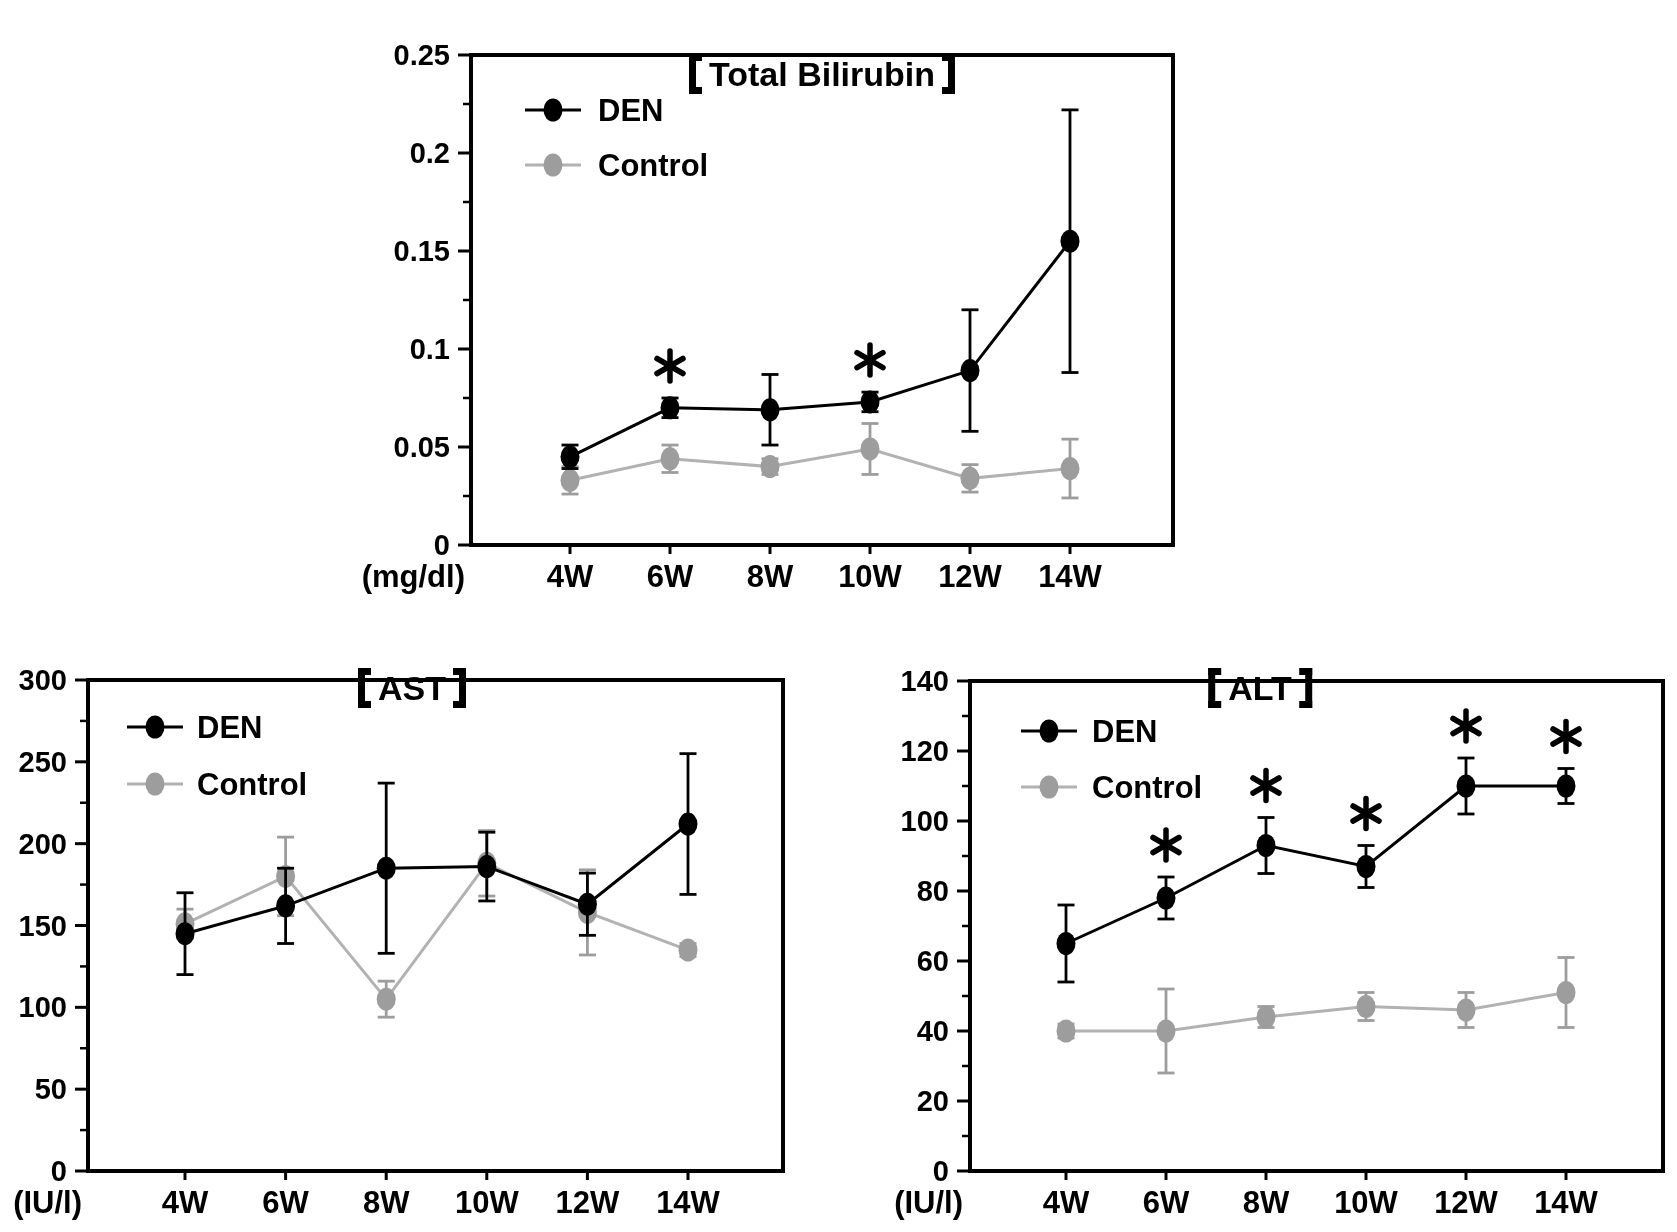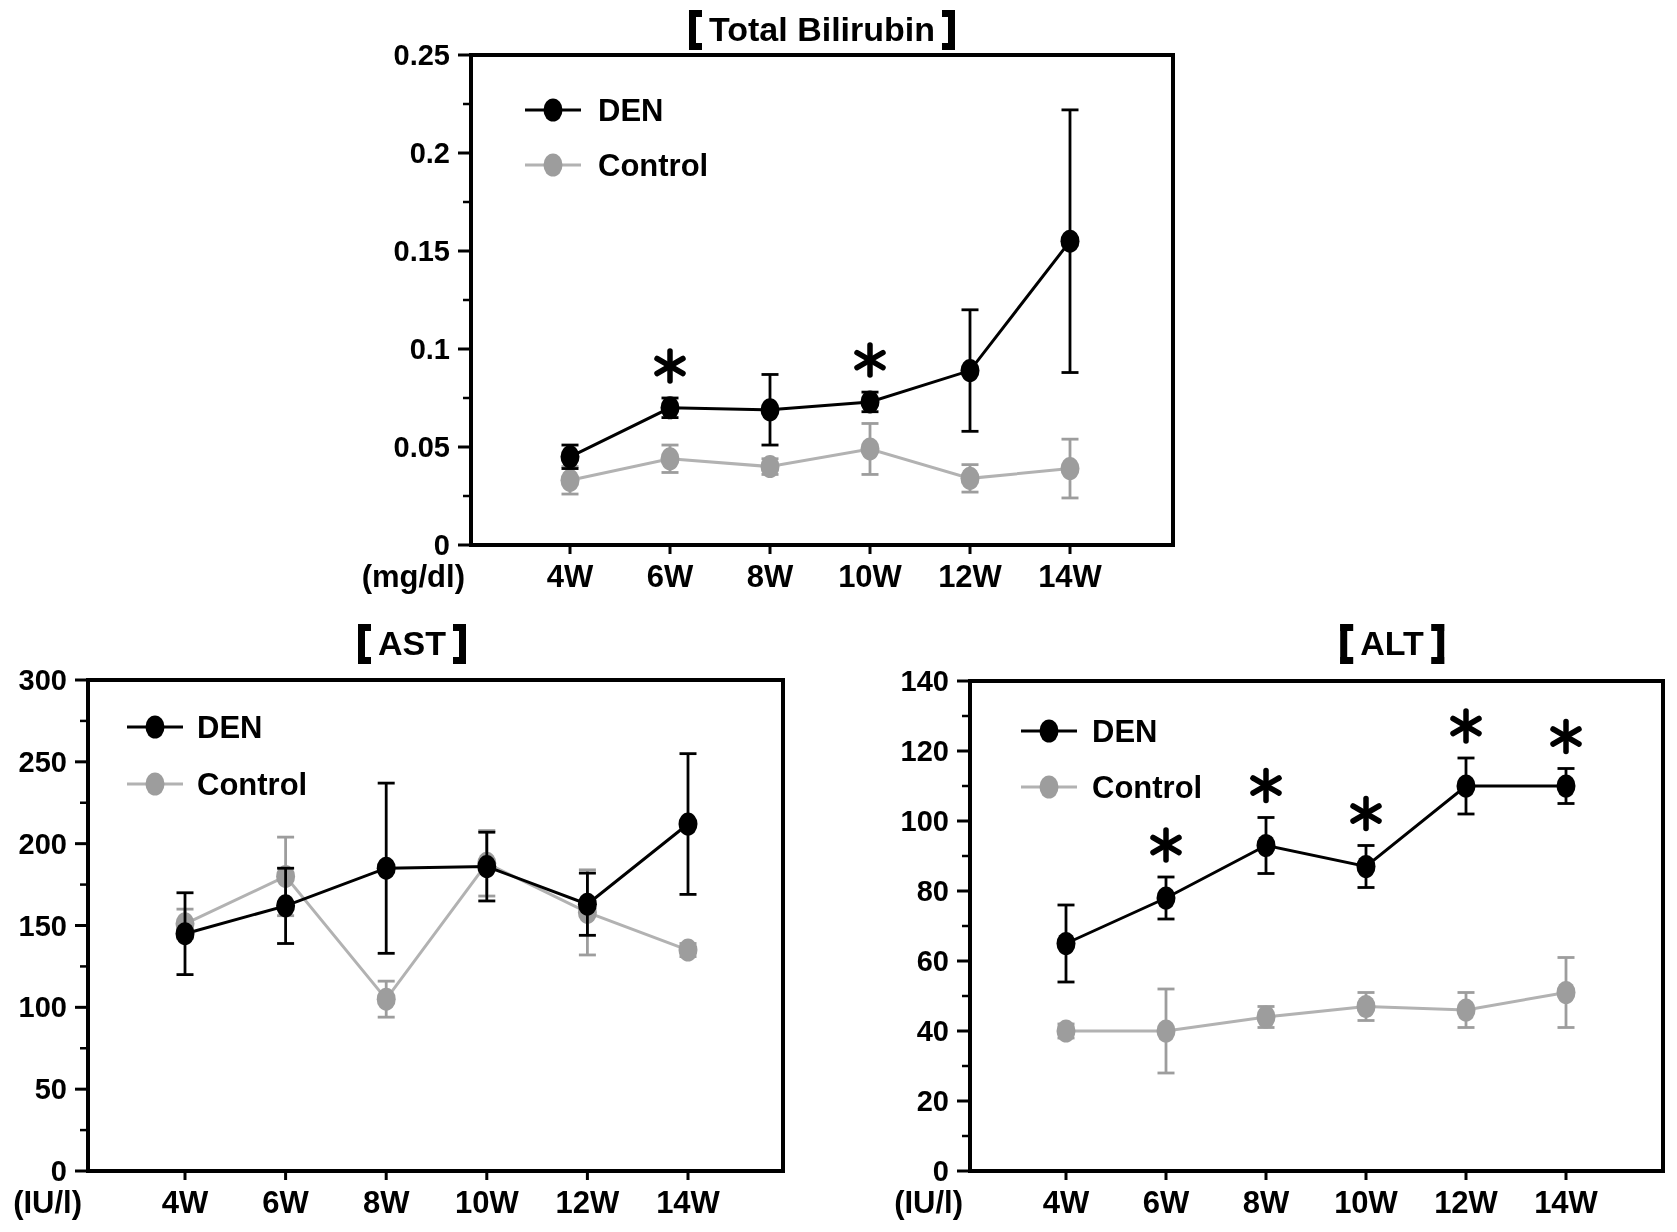--- a/index.html
+++ b/index.html
@@ -4,22 +4,22 @@
 <style>
   html,body{margin:0;padding:0;background:#fff;}
   .page{position:relative;width:1677px;height:1232px;background:#ffffff;overflow:hidden;
         font-family:"Liberation Sans",sans-serif;}
   .chart-svg{position:absolute;}
   svg text{fill:#000;}
   .tick{font:bold 29px "Liberation Sans",sans-serif;}
   .xlab{font:bold 31px "Liberation Sans",sans-serif;}
   .leg{font:bold 31px "Liberation Sans",sans-serif;}
   .unit{font:bold 31px "Liberation Sans",sans-serif;}
-  .chart-title{position:absolute;transform:translateX(-50%);display:flex;align-items:flex-start;
-        font:bold 34px "Liberation Sans",sans-serif;color:#000;white-space:nowrap;}
+  .chart-title{position:absolute;transform:translateX(-50%);display:flex;align-items:center;
+        font:bold 34px "Liberation Sans",sans-serif;color:#000;white-space:nowrap;margin-top:44px;}
   .br{display:inline-block;width:13px;height:40px;box-sizing:border-box;}
   .br.l{border:7px solid #000;border-right:0;margin-right:7px;}
   .br.r{border:7px solid #000;border-left:0;margin-left:7px;}
 </style>
 </head>
 <body>
 
 <div class="page">
 
   <svg class="chart-svg" style="left:330px;top:0px" width="900" height="605" viewBox="330 0 900 605">
@@ -341,19 +341,19 @@
     <span>Total Bilirubin</span>
     <span class="br r"></span>
   </div>
 
   <div class="chart-title" style="left:412px;top:624px">
     <span class="br l"></span>
     <span>AST</span>
     <span class="br r"></span>
   </div>
 
-  <div class="chart-title" style="left:1392px;top:624px">
+  <div class="chart-title" style="left:1260px;top:624px">
     <span class="br l"></span>
     <span>ALT</span>
     <span class="br r"></span>
   </div>
 
 </div>
 
 </body></html>

